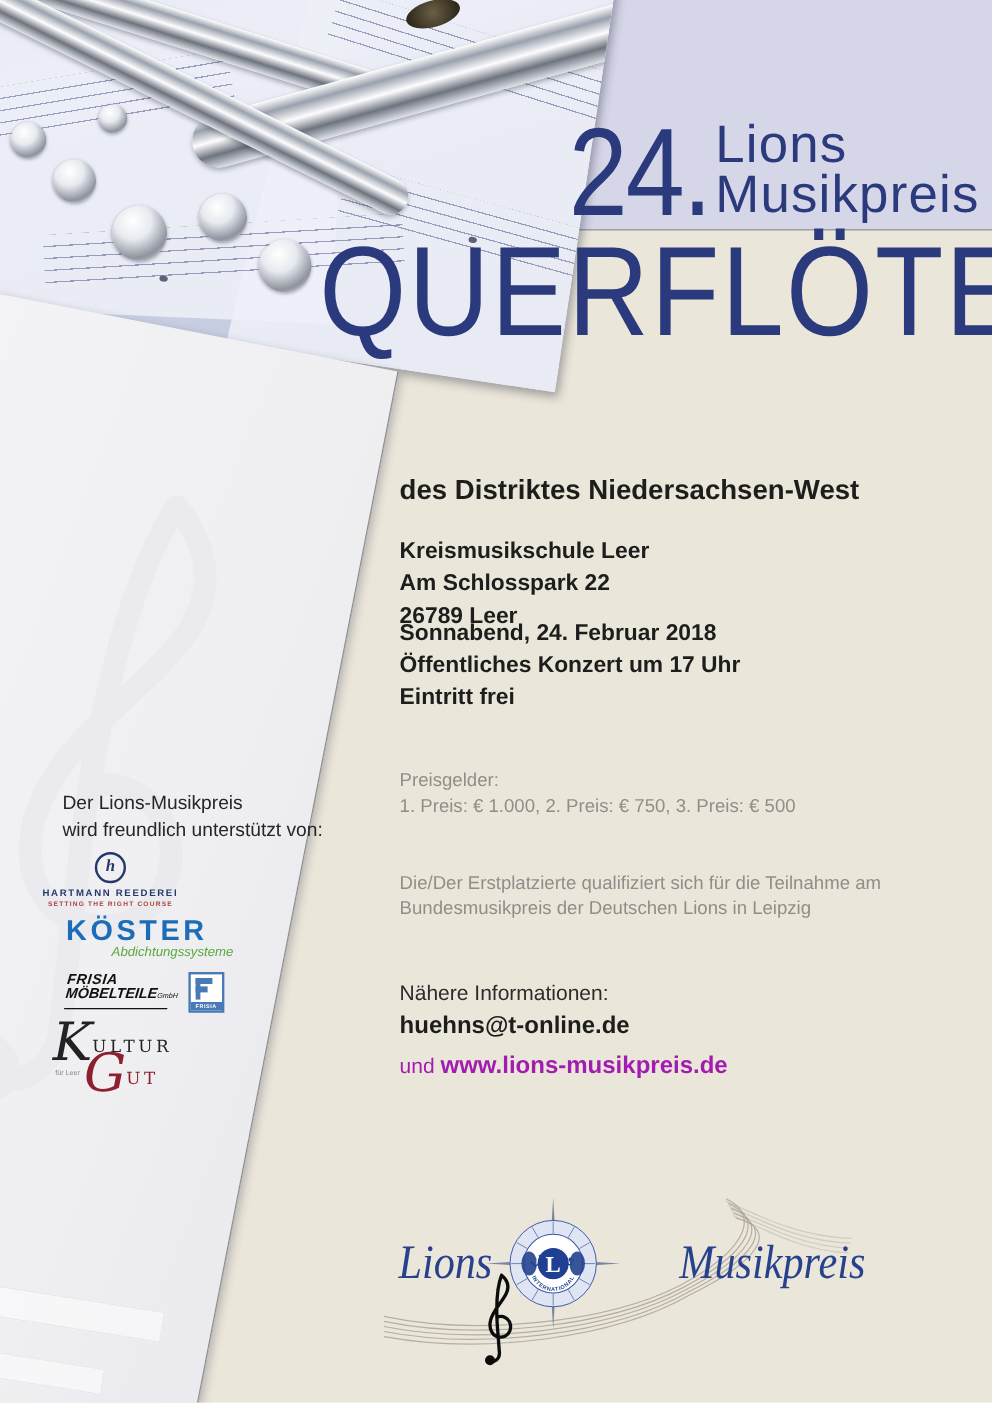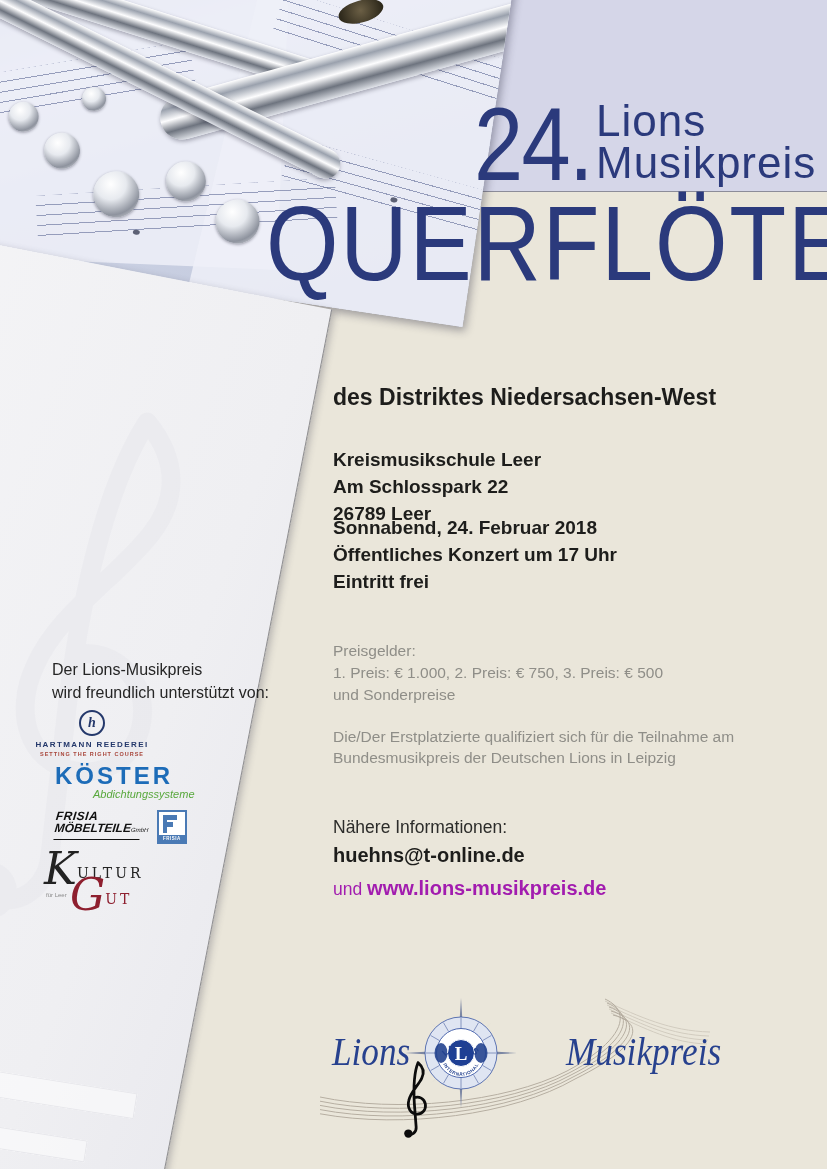--- a/index.html
+++ b/index.html
@@ -40,21 +40,21 @@
   
   .edition{position:absolute;left:474px;top:92px;font-size:104px;line-height:1;
            color:#2b3a7c;transform:scaleX(.85);transform-origin:left top;z-index:5;letter-spacing:-2px;}
   .brand{position:absolute;left:596px;top:100px;z-index:5;color:#2b3a7c;}
   .brand div{font-size:44px;line-height:42px;letter-spacing:1px;}
   .title{position:absolute;left:266px;top:190px;font-size:106px;line-height:1;color:#2b3a7c;
          letter-spacing:2px;transform:scaleX(.88);transform-origin:left top;z-index:5;font-weight:300;}
 
   
   .col{position:absolute;left:333px;z-index:5;color:#1d1d1b;}
-  .subtitle{top:384px;font-size:23px;font-weight:bold;}
+  .subtitle{top:395px;font-size:23px;font-weight:bold;}
   .venue{top:446px;font-size:19px;font-weight:bold;line-height:27px;}
   .event{top:514px;font-size:19px;font-weight:bold;line-height:27px;}
   .prizes{top:640px;font-size:15.5px;color:#8f8e88;line-height:22px;}
   .qual{top:726px;font-size:15.5px;color:#8f8e88;line-height:21px;}
   .info{top:817px;font-size:17.5px;color:#2c2c2a;}
   .email{top:844px;font-size:20px;font-weight:bold;}
   .website{top:877px;font-size:17.5px;color:#a21caf;}
   .website b{font-size:20px;}
 
   
@@ -160,21 +160,20 @@
 
   <div class="col event">
     <div>Sonnabend, 24. Februar 2018</div>
     <div>Öffentliches Konzert um 17 Uhr</div>
     <div>Eintritt frei</div>
   </div>
 
   <div class="col prizes">
     <div>Preisgelder:</div>
     <div>1. Preis: € 1.000, 2. Preis: € 750, 3. Preis: € 500</div>
-    <div>und Sonderpreise</div>
   </div>
 
   <div class="col qual">
     <div>Die/Der Erstplatzierte qualifiziert sich für die Teilnahme am</div>
     <div>Bundesmusikpreis der Deutschen Lions in Leipzig</div>
   </div>
 
   <div class="col info">Nähere Informationen:</div>
   <div class="col email">huehns@t-online.de</div>
   <div class="col website">

